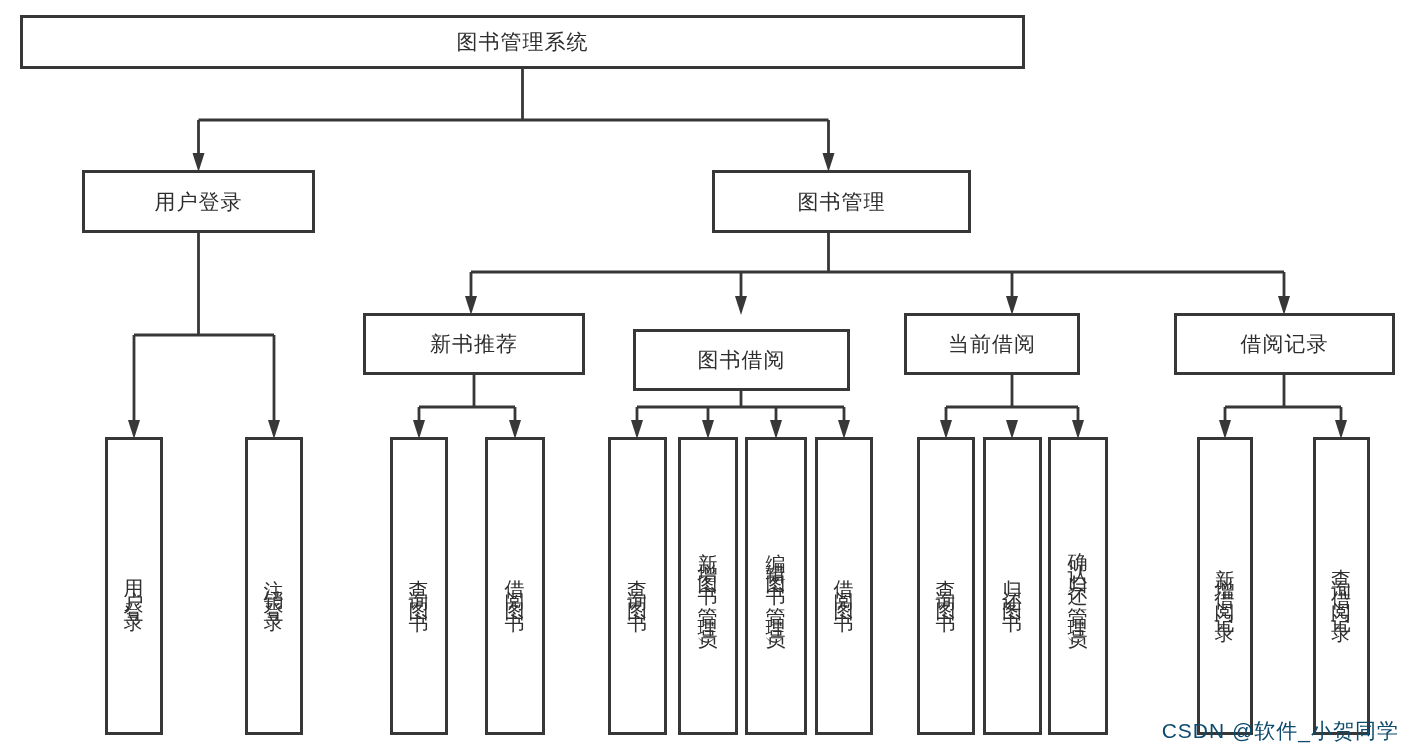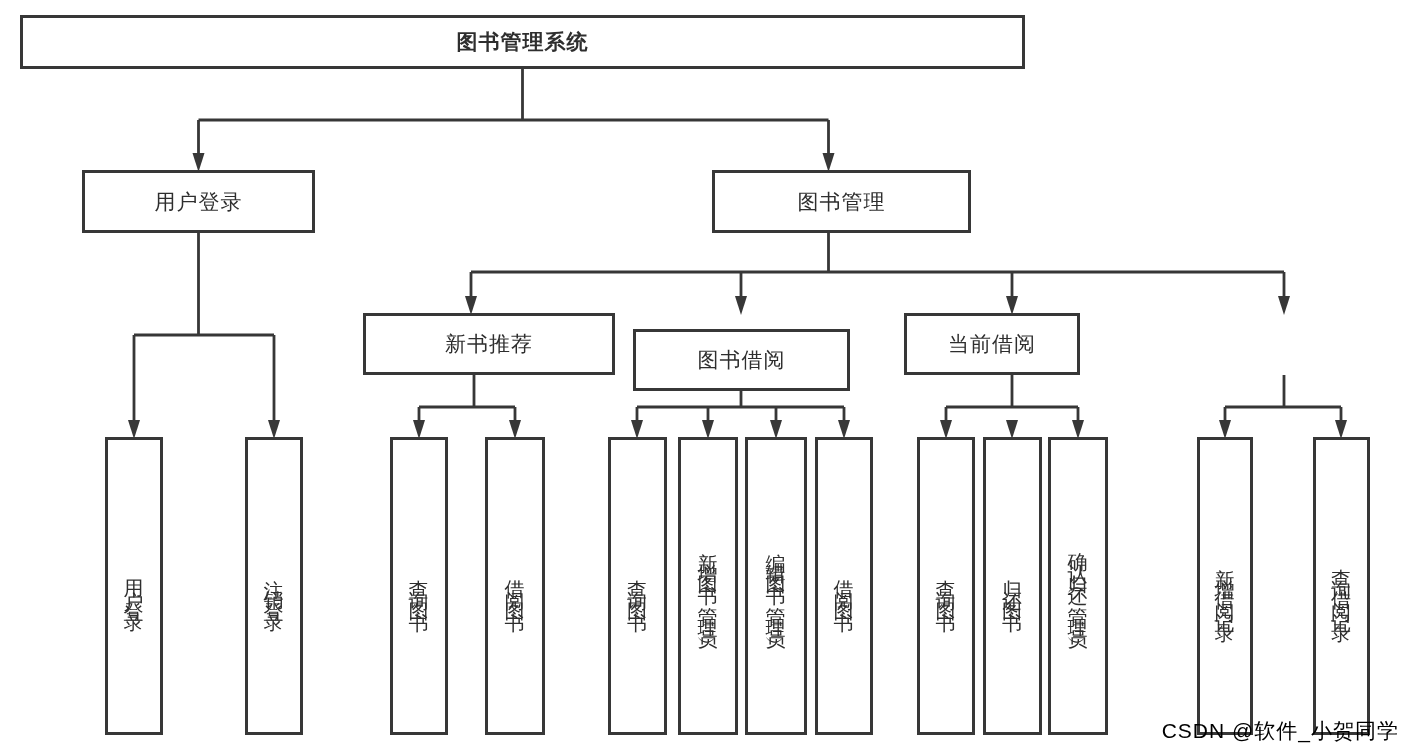--- a/index.html
+++ b/index.html
@@ -50,21 +50,21 @@
     letter-spacing: 11px;
     color: #2e2e2e;
     line-height: 1.1;
   }
   #watermark {
     position: absolute;
     right: 6px;
     top: 717px;
     font-size: 21px;
     letter-spacing: 1px;
-    color: #000000;
+    color: #0c4a6e;
     z-index: 5;
     white-space: nowrap;
   }
 </style>
 </head>
 <body>
 
 <div id="canvas">
 
   <svg id="connectors" viewBox="0 0 1405 747" xmlns="http://www.w3.org/2000/svg">
@@ -100,39 +100,42 @@
       <polygon points="770,420 782,420 776,439"></polygon>
       <polygon points="838,420 850,420 844,439"></polygon>
       <polygon points="940,420 952,420 946,439"></polygon>
       <polygon points="1006,420 1018,420 1012,439"></polygon>
       <polygon points="1072,420 1084,420 1078,439"></polygon>
       <polygon points="1219,420 1231,420 1225,439"></polygon>
       <polygon points="1335,420 1347,420 1341,439"></polygon>
     </g>
   </svg>
 
-  <div class="box" style="left:20px; top:15px; width:1005px; height:54px;font-weight:bold;">
+  <div class="box" style="left:20px; top:15px; width:1005px; height:54px;">
     <span>图书管理系统</span>
   </div>
 
   <div class="box" style="left:82px; top:170px; width:233px; height:63px;">
     <span>用户登录</span>
   </div>
   <div class="box" style="left:712px; top:170px; width:259px; height:63px;">
     <span>图书管理</span>
   </div>
 
-  <div class="box" style="left:363px; top:313px; width:252px; height:62px;">
+  <div class="box" style="left:363px; top:313px; width:222px; height:62px;">
     <span>新书推荐</span>
   </div>
   <div class="box" style="left:633px; top:313px; width:217px; height:62px;margin-top:16px;">
     <span>图书借阅</span>
   </div>
   <div class="box" style="left:904px; top:313px; width:176px; height:62px;">
     <span>当前借阅</span>
+  </div>
+  <div class="box" style="left:1174px; top:313px; width:221px; height:62px;">
+    <span>借阅记录</span>
   </div>
 
   <div class="vbox" style="left:105px; width:58px;">
     <span class="vlabel">用户登录</span>
   </div>
   <div class="vbox" style="left:245px; width:58px;">
     <span class="vlabel">注销登录</span>
   </div>
   <div class="vbox" style="left:390px; width:58px;">
     <span class="vlabel">查询图书</span>

